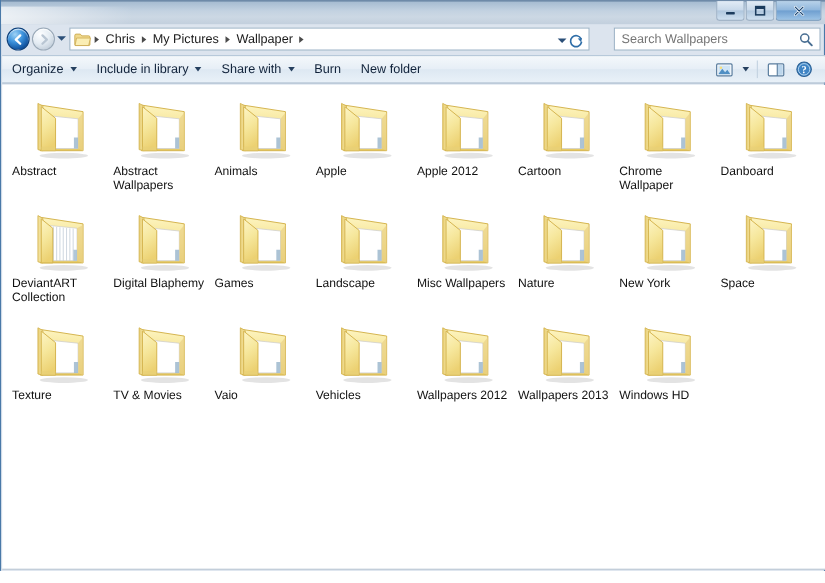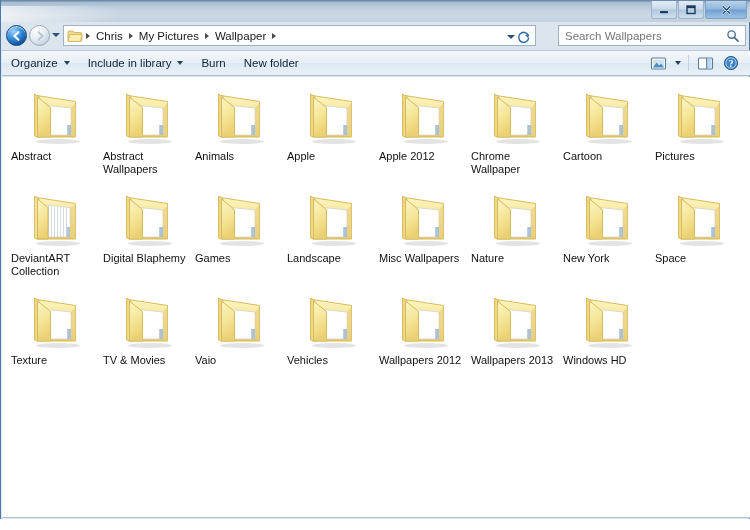--- a/index.html
+++ b/index.html
@@ -340,20 +340,24 @@
     </div>
   </div>
 
   <div id="toolbar">
     <div class="tb-item">
       <span>Organize</span>
       <span class="tb-caret"></span>
     </div>
     <div class="tb-item">
       <span>Include in library</span>
+      <span class="tb-caret"></span>
+    </div>
+    <div class="tb-item">
+      <span>Share with</span>
       <span class="tb-caret"></span>
     </div>
     <div class="tb-item">
       <span>Burn</span>
     </div>
     <div class="tb-item">
       <span>New folder</span>
     </div>
 
     <div id="toolbar-right">
@@ -607,20 +611,58 @@
 
     <path d="M8.5 5 L13 7.5 L13 48 L8.5 47 Z" fill="url(#fSpine)" stroke="#d4b44f" stroke-width="0.8"></path>
 
     <path d="M11.5 8 L24.5 18.5 L24.5 48 L11.5 48 Z" fill="url(#fFront)" stroke="#d4b44f" stroke-width="0.9"></path>
 
     <path d="M11.5 44.5 L24.5 44.5 L24.5 48 L11.5 48 Z" fill="#e8cf79" opacity="0.55"></path>
 
     <path d="M45 19 L49.5 13.5 L49.5 48 L45 46 Z" fill="#e9d288" opacity="0.7"></path>
   </svg>
           </div>
+          <div class="folder-label">Cartoon</div>
+        </div>
+        <div class="folder-item">
+          <div class="folder-icon-wrap">
+  <svg width="60" height="58" viewBox="0 0 60 58">
+    <defs>
+      <linearGradient id="fBack" x1="0" y1="0" x2="0" y2="1">
+        <stop offset="0%" stop-color="#fdf4bf"></stop>
+        <stop offset="55%" stop-color="#f4e18f"></stop>
+        <stop offset="100%" stop-color="#e5c963"></stop>
+      </linearGradient>
+      <linearGradient id="fFront" x1="0" y1="0" x2="0.25" y2="1">
+        <stop offset="0%" stop-color="#fdf5c6"></stop>
+        <stop offset="50%" stop-color="#f6e79c"></stop>
+        <stop offset="100%" stop-color="#ecd172"></stop>
+      </linearGradient>
+      <linearGradient id="fSpine" x1="0" y1="0" x2="1" y2="0">
+        <stop offset="0%" stop-color="#e8cd72"></stop>
+        <stop offset="100%" stop-color="#f7ebb0"></stop>
+      </linearGradient>
+    </defs>
+
+    <ellipse cx="32" cy="52.5" rx="22" ry="2.6" fill="#000000" opacity="0.11"></ellipse>
+
+    <path d="M10.5 6.5 L49.5 12.5 L49.5 48 L10.5 48 Z" fill="url(#fBack)" stroke="#d4b44f" stroke-width="0.9"></path>
+
+    <path d="M21 16.5 L45 19 L45 46 L21 46 Z" fill="#ffffff" stroke="#cfcfcf" stroke-width="0.7"></path>
+    <path d="M41.2 36 L45 36 L45 46 L41.2 46 Z" fill="#9db9ce" opacity="0.85"></path>
+
+    <path d="M8.5 5 L13 7.5 L13 48 L8.5 47 Z" fill="url(#fSpine)" stroke="#d4b44f" stroke-width="0.8"></path>
+
+    <path d="M11.5 8 L24.5 18.5 L24.5 48 L11.5 48 Z" fill="url(#fFront)" stroke="#d4b44f" stroke-width="0.9"></path>
+
+    <path d="M11.5 44.5 L24.5 44.5 L24.5 48 L11.5 48 Z" fill="#e8cf79" opacity="0.55"></path>
+
+    <path d="M45 19 L49.5 13.5 L49.5 48 L45 46 Z" fill="#e9d288" opacity="0.7"></path>
+  </svg>
+          </div>
           <div class="folder-label">Chrome Wallpaper</div>
         </div>
         <div class="folder-item">
           <div class="folder-icon-wrap">
   <svg width="60" height="58" viewBox="0 0 60 58">
     <defs>
       <linearGradient id="fBack" x1="0" y1="0" x2="0" y2="1">
         <stop offset="0%" stop-color="#fdf4bf"></stop>
         <stop offset="55%" stop-color="#f4e18f"></stop>
         <stop offset="100%" stop-color="#e5c963"></stop>
@@ -645,59 +687,21 @@
 
     <path d="M8.5 5 L13 7.5 L13 48 L8.5 47 Z" fill="url(#fSpine)" stroke="#d4b44f" stroke-width="0.8"></path>
 
     <path d="M11.5 8 L24.5 18.5 L24.5 48 L11.5 48 Z" fill="url(#fFront)" stroke="#d4b44f" stroke-width="0.9"></path>
 
     <path d="M11.5 44.5 L24.5 44.5 L24.5 48 L11.5 48 Z" fill="#e8cf79" opacity="0.55"></path>
 
     <path d="M45 19 L49.5 13.5 L49.5 48 L45 46 Z" fill="#e9d288" opacity="0.7"></path>
   </svg>
           </div>
-          <div class="folder-label">Cartoon</div>
-        </div>
-        <div class="folder-item">
-          <div class="folder-icon-wrap">
-  <svg width="60" height="58" viewBox="0 0 60 58">
-    <defs>
-      <linearGradient id="fBack" x1="0" y1="0" x2="0" y2="1">
-        <stop offset="0%" stop-color="#fdf4bf"></stop>
-        <stop offset="55%" stop-color="#f4e18f"></stop>
-        <stop offset="100%" stop-color="#e5c963"></stop>
-      </linearGradient>
-      <linearGradient id="fFront" x1="0" y1="0" x2="0.25" y2="1">
-        <stop offset="0%" stop-color="#fdf5c6"></stop>
-        <stop offset="50%" stop-color="#f6e79c"></stop>
-        <stop offset="100%" stop-color="#ecd172"></stop>
-      </linearGradient>
-      <linearGradient id="fSpine" x1="0" y1="0" x2="1" y2="0">
-        <stop offset="0%" stop-color="#e8cd72"></stop>
-        <stop offset="100%" stop-color="#f7ebb0"></stop>
-      </linearGradient>
-    </defs>
-
-    <ellipse cx="32" cy="52.5" rx="22" ry="2.6" fill="#000000" opacity="0.11"></ellipse>
-
-    <path d="M10.5 6.5 L49.5 12.5 L49.5 48 L10.5 48 Z" fill="url(#fBack)" stroke="#d4b44f" stroke-width="0.9"></path>
-
-    <path d="M21 16.5 L45 19 L45 46 L21 46 Z" fill="#ffffff" stroke="#cfcfcf" stroke-width="0.7"></path>
-    <path d="M41.2 36 L45 36 L45 46 L41.2 46 Z" fill="#9db9ce" opacity="0.85"></path>
-
-    <path d="M8.5 5 L13 7.5 L13 48 L8.5 47 Z" fill="url(#fSpine)" stroke="#d4b44f" stroke-width="0.8"></path>
-
-    <path d="M11.5 8 L24.5 18.5 L24.5 48 L11.5 48 Z" fill="url(#fFront)" stroke="#d4b44f" stroke-width="0.9"></path>
-
-    <path d="M11.5 44.5 L24.5 44.5 L24.5 48 L11.5 48 Z" fill="#e8cf79" opacity="0.55"></path>
-
-    <path d="M45 19 L49.5 13.5 L49.5 48 L45 46 Z" fill="#e9d288" opacity="0.7"></path>
-  </svg>
-          </div>
-          <div class="folder-label">Pictures</div>
+          <div class="folder-label">Danboard</div>
         </div>
         <div class="folder-item">
           <div class="folder-icon-wrap">
   <svg width="60" height="58" viewBox="0 0 60 58">
     <defs>
       <linearGradient id="sBack" x1="0" y1="0" x2="0" y2="1">
         <stop offset="0%" stop-color="#fdf4bf"></stop>
         <stop offset="55%" stop-color="#f4e18f"></stop>
         <stop offset="100%" stop-color="#e5c963"></stop>
       </linearGradient>

